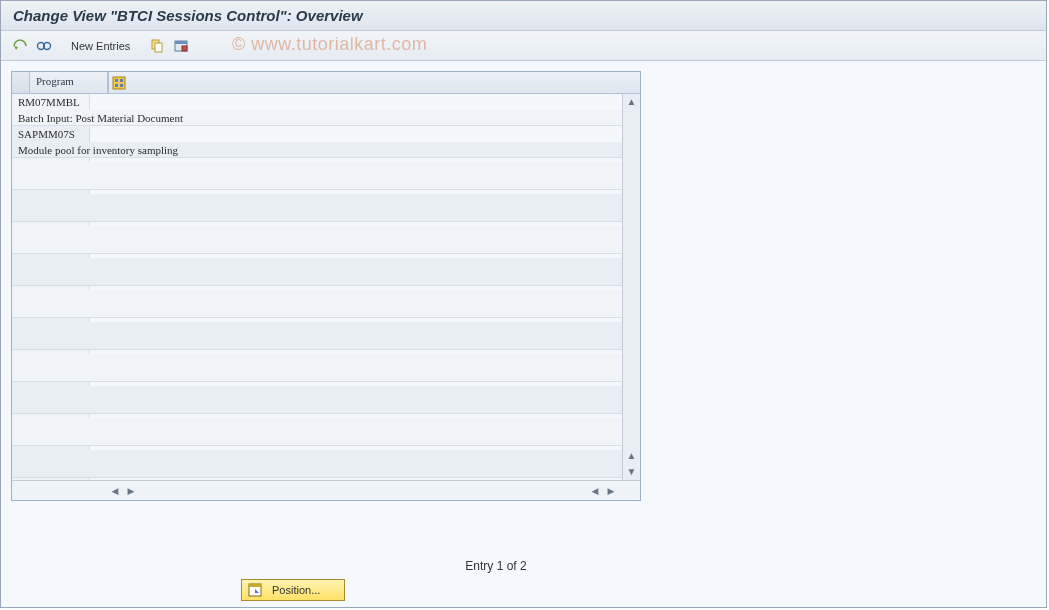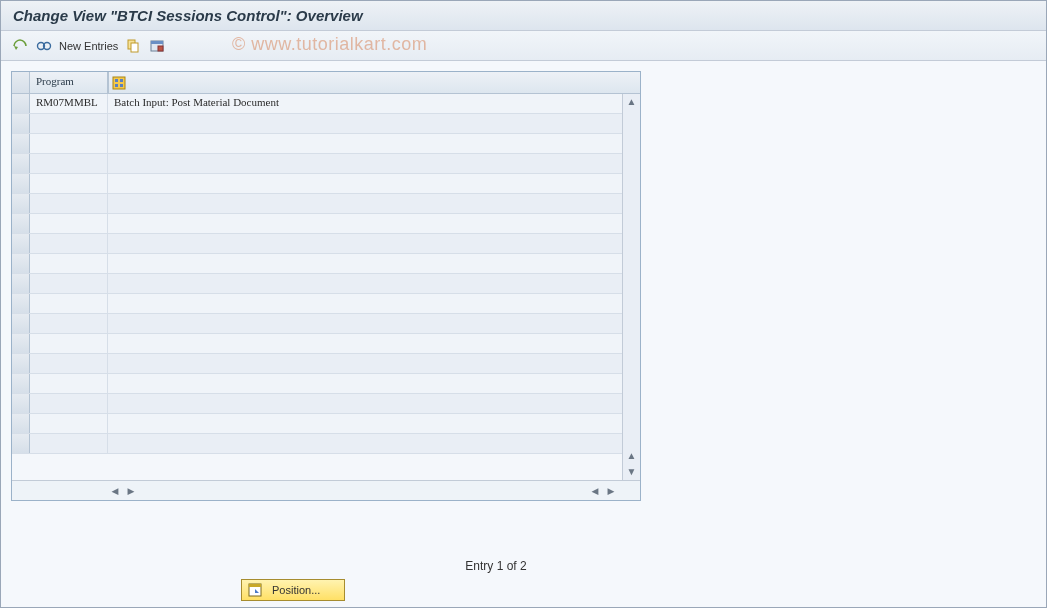--- a/index.html
+++ b/index.html
@@ -40,21 +40,21 @@
       width: 18px;
       height: 18px;
       display: inline-flex;
       align-items: center;
       justify-content: center;
       cursor: pointer;
     }
     .toolbar .newentries {
       font-size: 11px;
       color: #333;
-      margin: 0 0;
+      margin: 0 12px;
       cursor: pointer;
       text-align: right;
     }
     .content {
       padding: 10px;
     }
     .table-outer {
       border: 1px solid #9bb2c9;
       width: 630px;
       height: 430px;
@@ -96,22 +96,23 @@
       flex-shrink:0;
     }
     .table-body {
       flex: 1;
       overflow: hidden;
       position: relative;
       background: #f4f7fb;
     }
     .row {
       display: flex;
-      height: 20px;
+      height: 32px;
       border-bottom: 1px solid #d6dee8;
+      flex-direction: column;
     }
     .row:nth-child(odd) .cell { background:#f0f4f9; }
     .row:nth-child(even) .cell { background:#e9eef5; }
     .cell {
       padding: 2px 6px;
       font-size: 11px;
       color: #2b2b2b;
       border-right: 1px solid #d6dee8;
       white-space: nowrap;
       overflow:hidden;
@@ -260,20 +261,25 @@
         </div>
       </div>
 
       <div class="table-body">
 
         <div class="row">
           <div class="sel-col"></div>
           <div class="cell prog">RM07MMBL</div>
           <div class="cell title">Batch Input: Post Material Document</div>
         </div>
+        <div class="row">
+          <div class="sel-col"></div>
+          <div class="cell prog">SAPMM07S</div>
+          <div class="cell title">Module pool for inventory sampling</div>
+        </div>
 
         <div class="row">
             <div class="sel-col"></div>
             <div class="cell prog"></div>
             <div class="cell title"></div>
           </div>
         <div class="row">
             <div class="sel-col"></div>
             <div class="cell prog"></div>
             <div class="cell title"></div>

